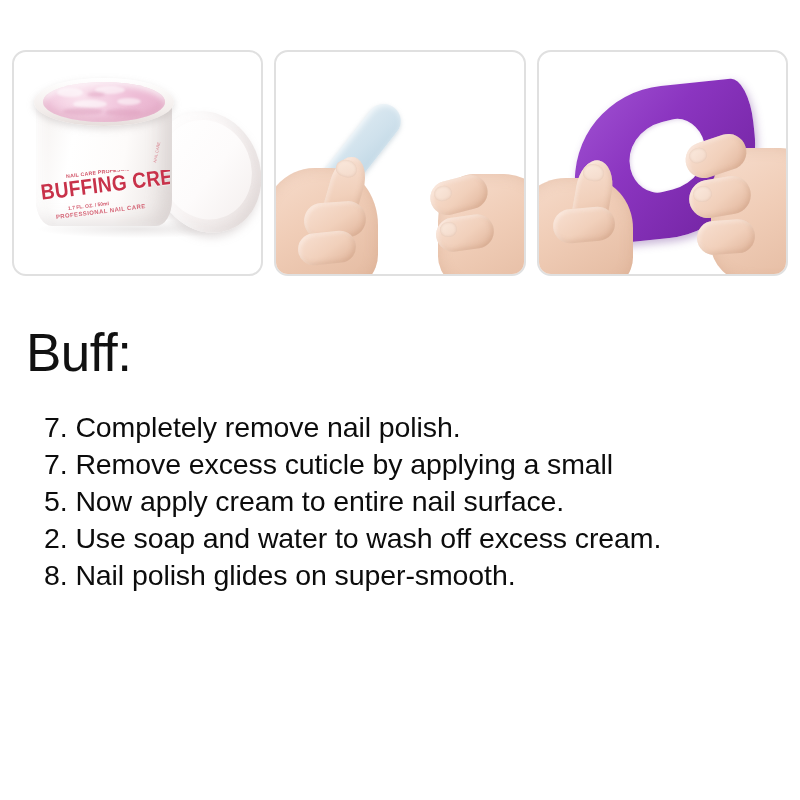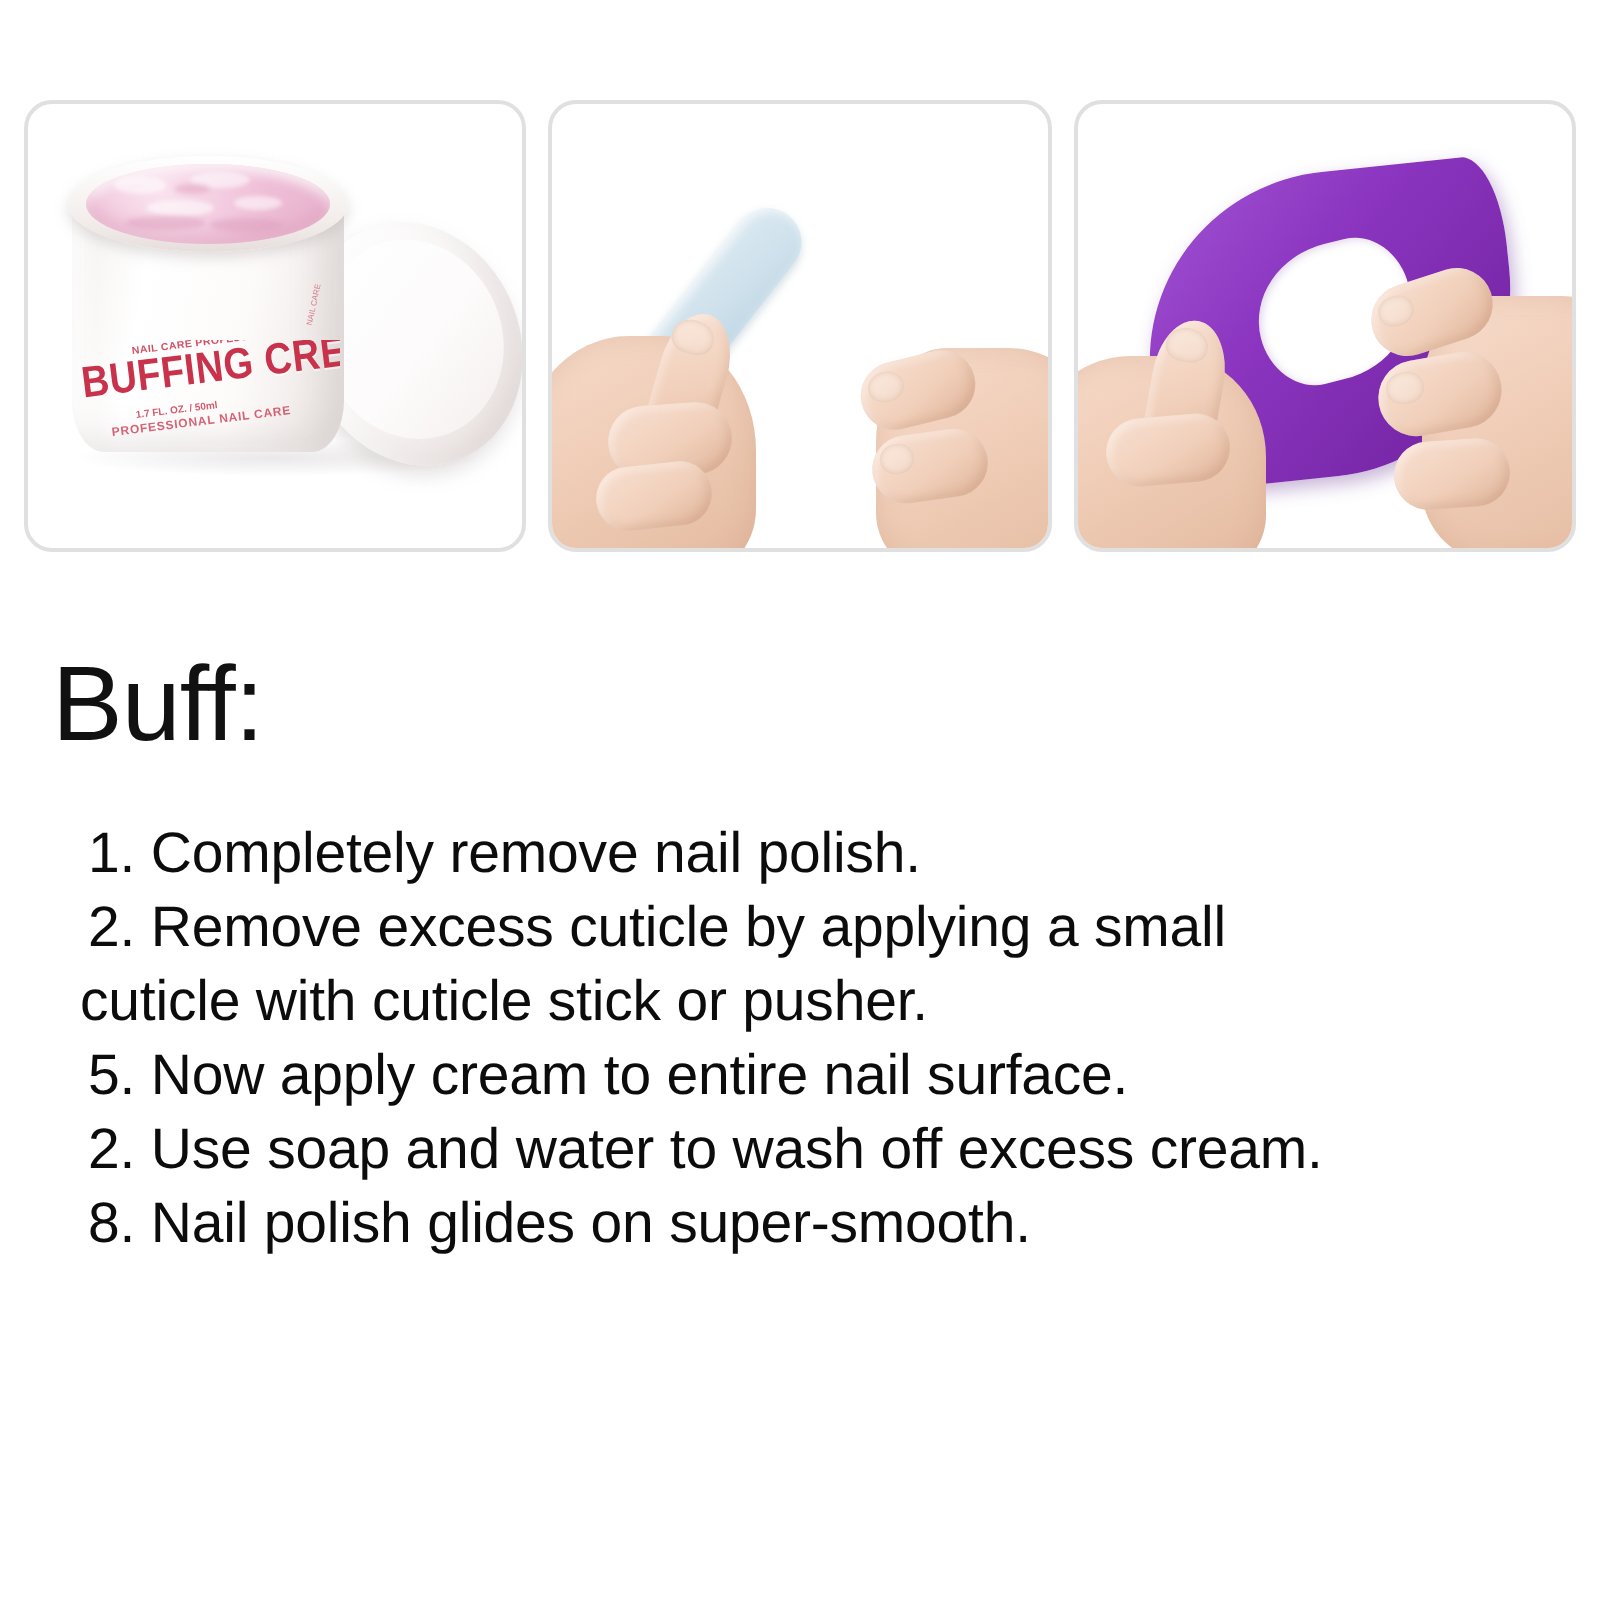--- a/index.html
+++ b/index.html
@@ -365,19 +365,18 @@
       <div class="nail" style="left:154px;top:134px;width:19px;height:16px;border-radius:48%;transform:rotate(-10deg);"></div>
       <div class="finger" style="left:158px;top:168px;width:58px;height:34px;border-radius:24px;transform:rotate(-4deg);"></div>
     </div>
   </div>
 
 </div>
 
 <h1 class="usage-heading">Buff:</h1>
 
 <ul class="usage-list">
-  <li class="usage-line numbered">1. Completely remove nail polish.</li>
-  <li class="usage-line numbered">2. Remove excess cuticle by applying a small</li>
-  <li class="usage-line cont">cuticle with cuticle stick or pusher.</li>
+  <li class="usage-line numbered">7. Completely remove nail polish.</li>
+  <li class="usage-line numbered">7. Remove excess cuticle by applying a small</li>
   <li class="usage-line numbered">5. Now apply cream to entire nail surface.</li>
   <li class="usage-line numbered">2. Use soap and water to wash off excess cream.</li>
   <li class="usage-line numbered">8. Nail polish glides on super-smooth.</li>
 </ul>
 
 </body></html>

